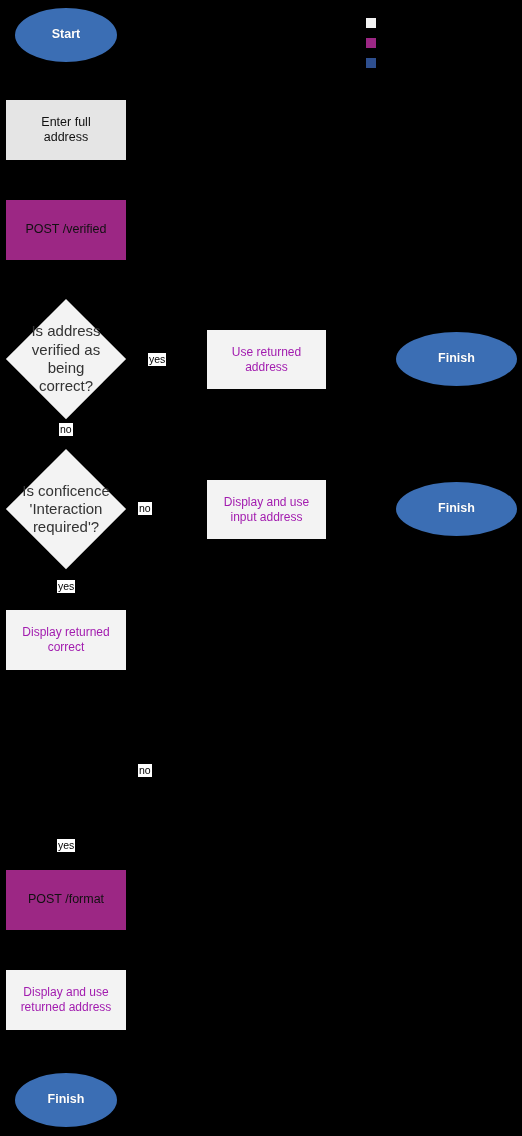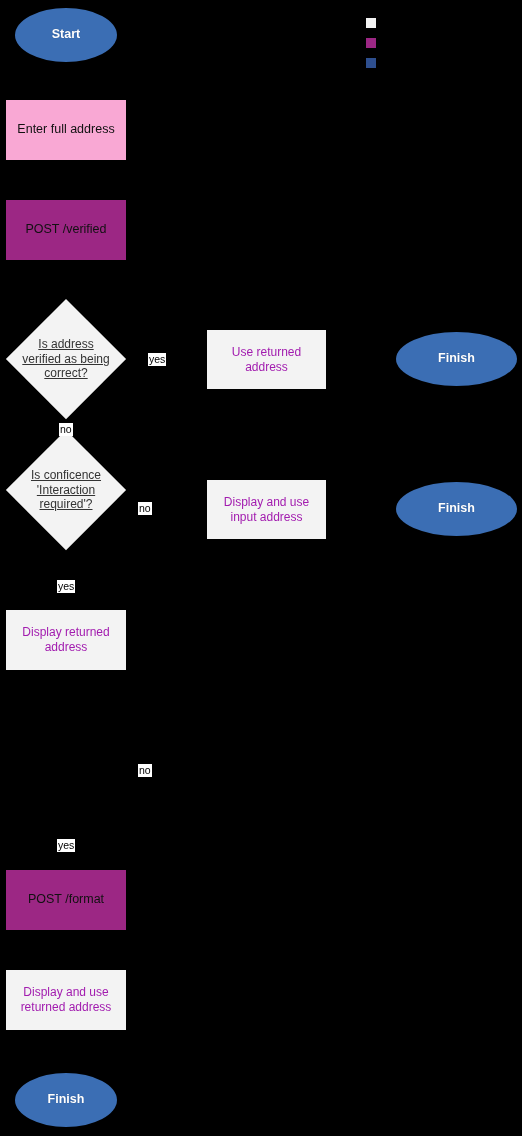--- a/index.html
+++ b/index.html
@@ -20,36 +20,36 @@
     box-sizing: border-box;
     display: flex;
     align-items: center;
     justify-content: center;
     text-align: center;
     line-height: 1.22;
   }
   .node .label {
     display: block;
     width: 100%;
-    padding: 0 6px;
+    padding: 0 14px;
     box-sizing: border-box;
     white-space: pre-line;
   }
 
   
   .terminator {
     border-radius: 50%;
     background: #3B6EB4;
     color: #FFFFFF;
     font-size: 12.5px;
     font-weight: bold;
     text-shadow: 0 0 1px rgba(0,0,0,0.25);
   }
   .process-blue {
-    background: #f9a8d4;
+    background: #e5e5e5;
     color: #111111;
     font-size: 12.5px;
   }
   .process-magenta {
     background: #9C2784;
     color: #111111;
     font-size: 12.5px;
   }
   .process-light {
     background: #F3F3F3;
@@ -68,23 +68,22 @@
     width: 70.71%;
     height: 70.71%;
     transform: translate(-50%, -50%) rotate(45deg);
     transform-origin: center center;
   }
   .decision.light .diamond-bg { background: #F3F3F3; }
   .decision.blue  .diamond-bg { background: #3B6EB4; }
   .decision .label {
     position: relative;
     z-index: 2;
-    font-size: 12px;
+    font-size: 15px;
     color: #333333;
-    text-decoration: underline;
   }
   .decision.blue .label { color: #111111; }
 
   
   .edge {
     position: absolute;
     background: #000000;
   }
   .edge-label {
     position: absolute;
@@ -161,39 +160,39 @@
 
   <div class="node process-light" style="left:207px; top:330px; width:119px; height:59px;">
     <span class="label">Use returned
 address</span>
   </div>
 
   <div class="node terminator" style="left:396px; top:332px; width:121px; height:54px;">
     <span class="label">Finish</span>
   </div>
 
-  <div class="node decision light" style="left:6px; top:430px; width:120px; height:120px;">
+  <div class="node decision light" style="left:6px; top:449px; width:120px; height:120px;">
     <span class="diamond-bg"></span>
     <span class="label">Is conficence
 'Interaction
 required'?</span>
   </div>
 
   <div class="node process-light" style="left:207px; top:480px; width:119px; height:59px;">
     <span class="label">Display and use
 input address</span>
   </div>
 
   <div class="node terminator" style="left:396px; top:482px; width:121px; height:54px;">
     <span class="label">Finish</span>
   </div>
 
   <div class="node process-light" style="left:6px; top:610px; width:120px; height:60px;">
     <span class="label">Display returned
-address</span>
+correct</span>
   </div>
 
 
   <div class="node process-magenta" style="left:6px; top:870px; width:120px; height:60px;justify-content:flex-end;">
     <span class="label">POST /format</span>
   </div>
 
   <div class="node process-light" style="left:6px; top:970px; width:120px; height:60px;">
     <span class="label">Display and use
 returned address</span>

